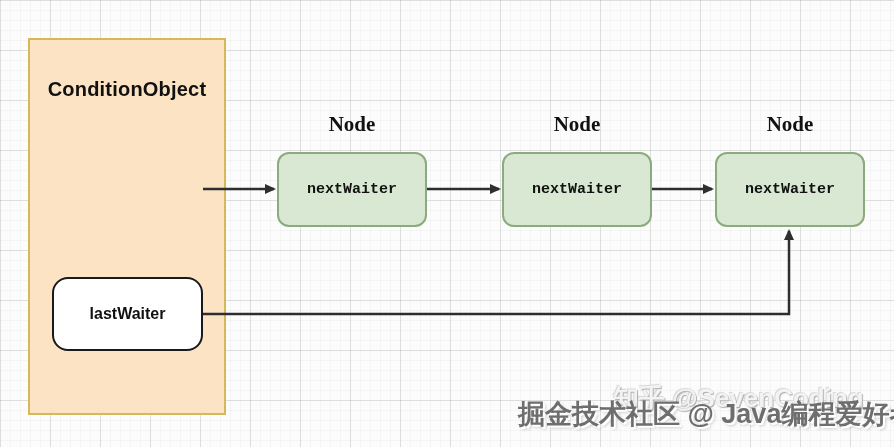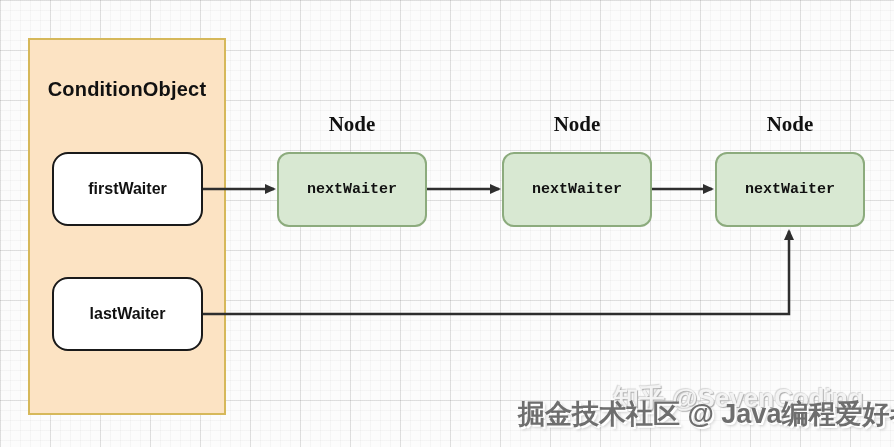--- a/index.html
+++ b/index.html
@@ -118,23 +118,20 @@
 </style>
 </head>
 <body>
 
 <div class="canvas">
 
   <div class="condition-box">
     <div class="condition-title">ConditionObject</div>
   </div>
 
-  <div class="field-box field-first">
-    <span>firstWaiter</span>
-  </div>
 
   <div class="field-box field-last">
     <span>lastWaiter</span>
   </div>
 
   <div class="node-title node-1">Node</div>
   <div class="node-title node-2">Node</div>
   <div class="node-title node-3">Node</div>
 
   <div class="node-box node-1">

